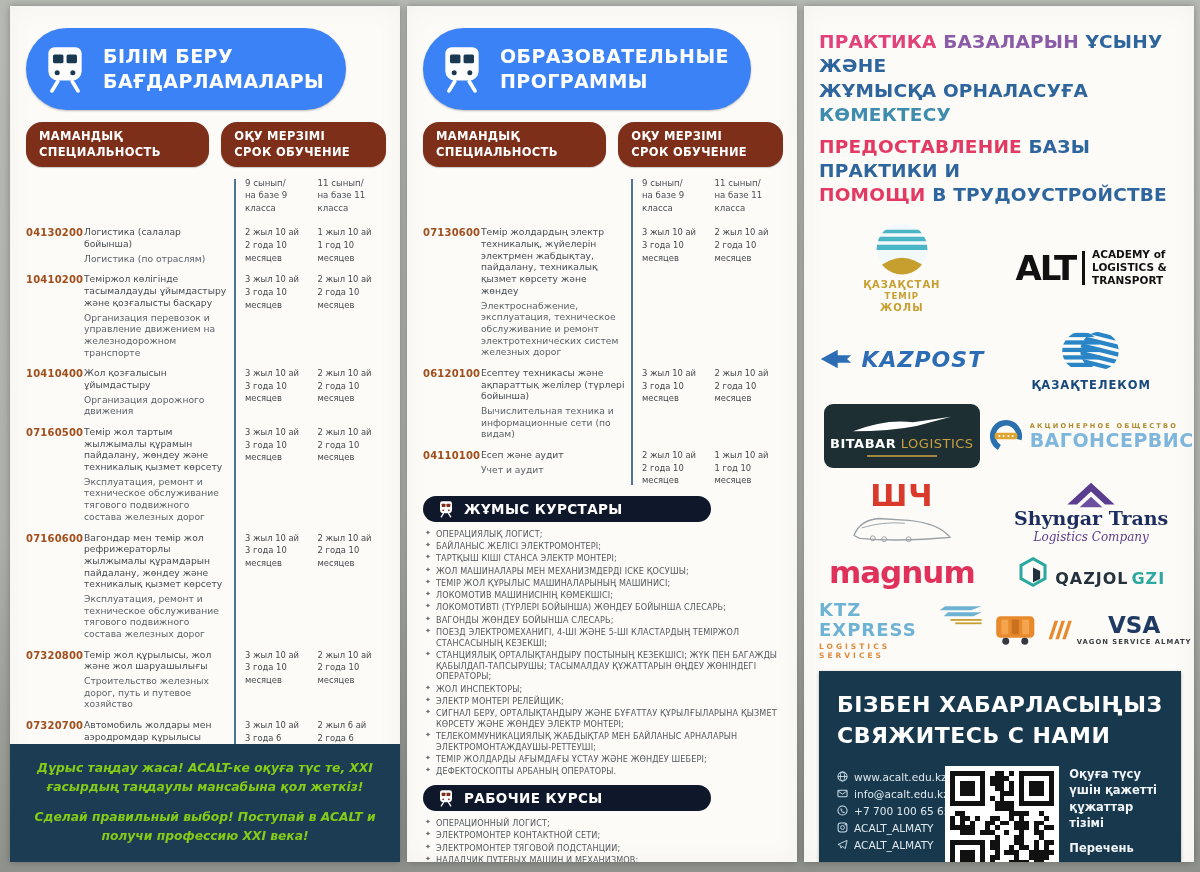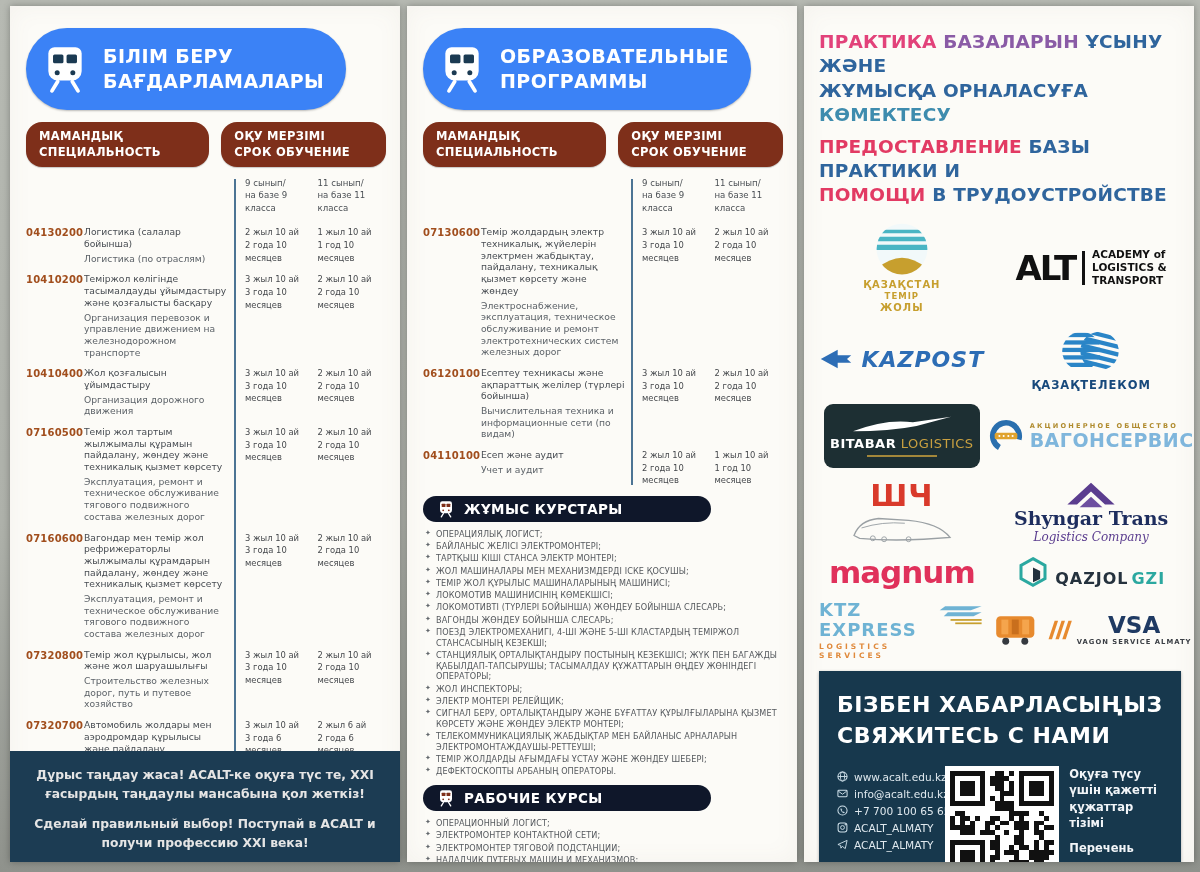--- a/index.html
+++ b/index.html
@@ -42,22 +42,22 @@
 
   .row{display:grid;grid-template-columns:50px 1fr 150px;column-gap:8px;margin-bottom:9px;}
   .code{font-size:10px;font-weight:bold;color:#a14e1d;letter-spacing:.2px;padding-top:1px;}
   .nm .kk{display:block;font-size:9.2px;color:#474c52;line-height:1.27;}
   .nm .ru{display:block;font-size:9.2px;color:#5c6268;line-height:1.27;margin-top:3px;}
   .durs{display:grid;grid-template-columns:1fr 1fr;column-gap:4px;padding-left:9px;
         font-size:8.4px;color:#45484c;line-height:1.5;align-content:start;}
   .durs span{display:block;}
 
   
-  .cta{position:absolute;left:0;right:0;bottom:0;background:#1c3c53;color:#e5e5e5;text-align:center;
-       padding:15px 24px 9px;}
+  .cta{position:absolute;left:0;right:0;bottom:0;background:#1c3c53;color:#84cc16;text-align:center;
+       padding:15px 24px 16px;font-style:italic;}
   .cta p{margin:0;font-weight:bold;font-size:12.3px;line-height:1.55;}
   .cta p + p{margin-top:11px;}
 
   
   .sec-pill{display:flex;align-items:center;gap:9px;background:#0f172a;border-radius:15px;
             padding:4px 14px;width:fit-content;min-width:260px;margin:8px 0 7px;}
   .sec-pill .lbl{color:#fff;font-weight:bold;font-size:13.5px;letter-spacing:.4px;}
   .mini-train{width:18px;height:18px;flex:none;display:flex;}
   .course-list{list-style:none;margin:0 0 4px;padding:0 0 0 2px;}
   .course-list li{position:relative;padding-left:11px;font-size:8.1px;line-height:1.33;

